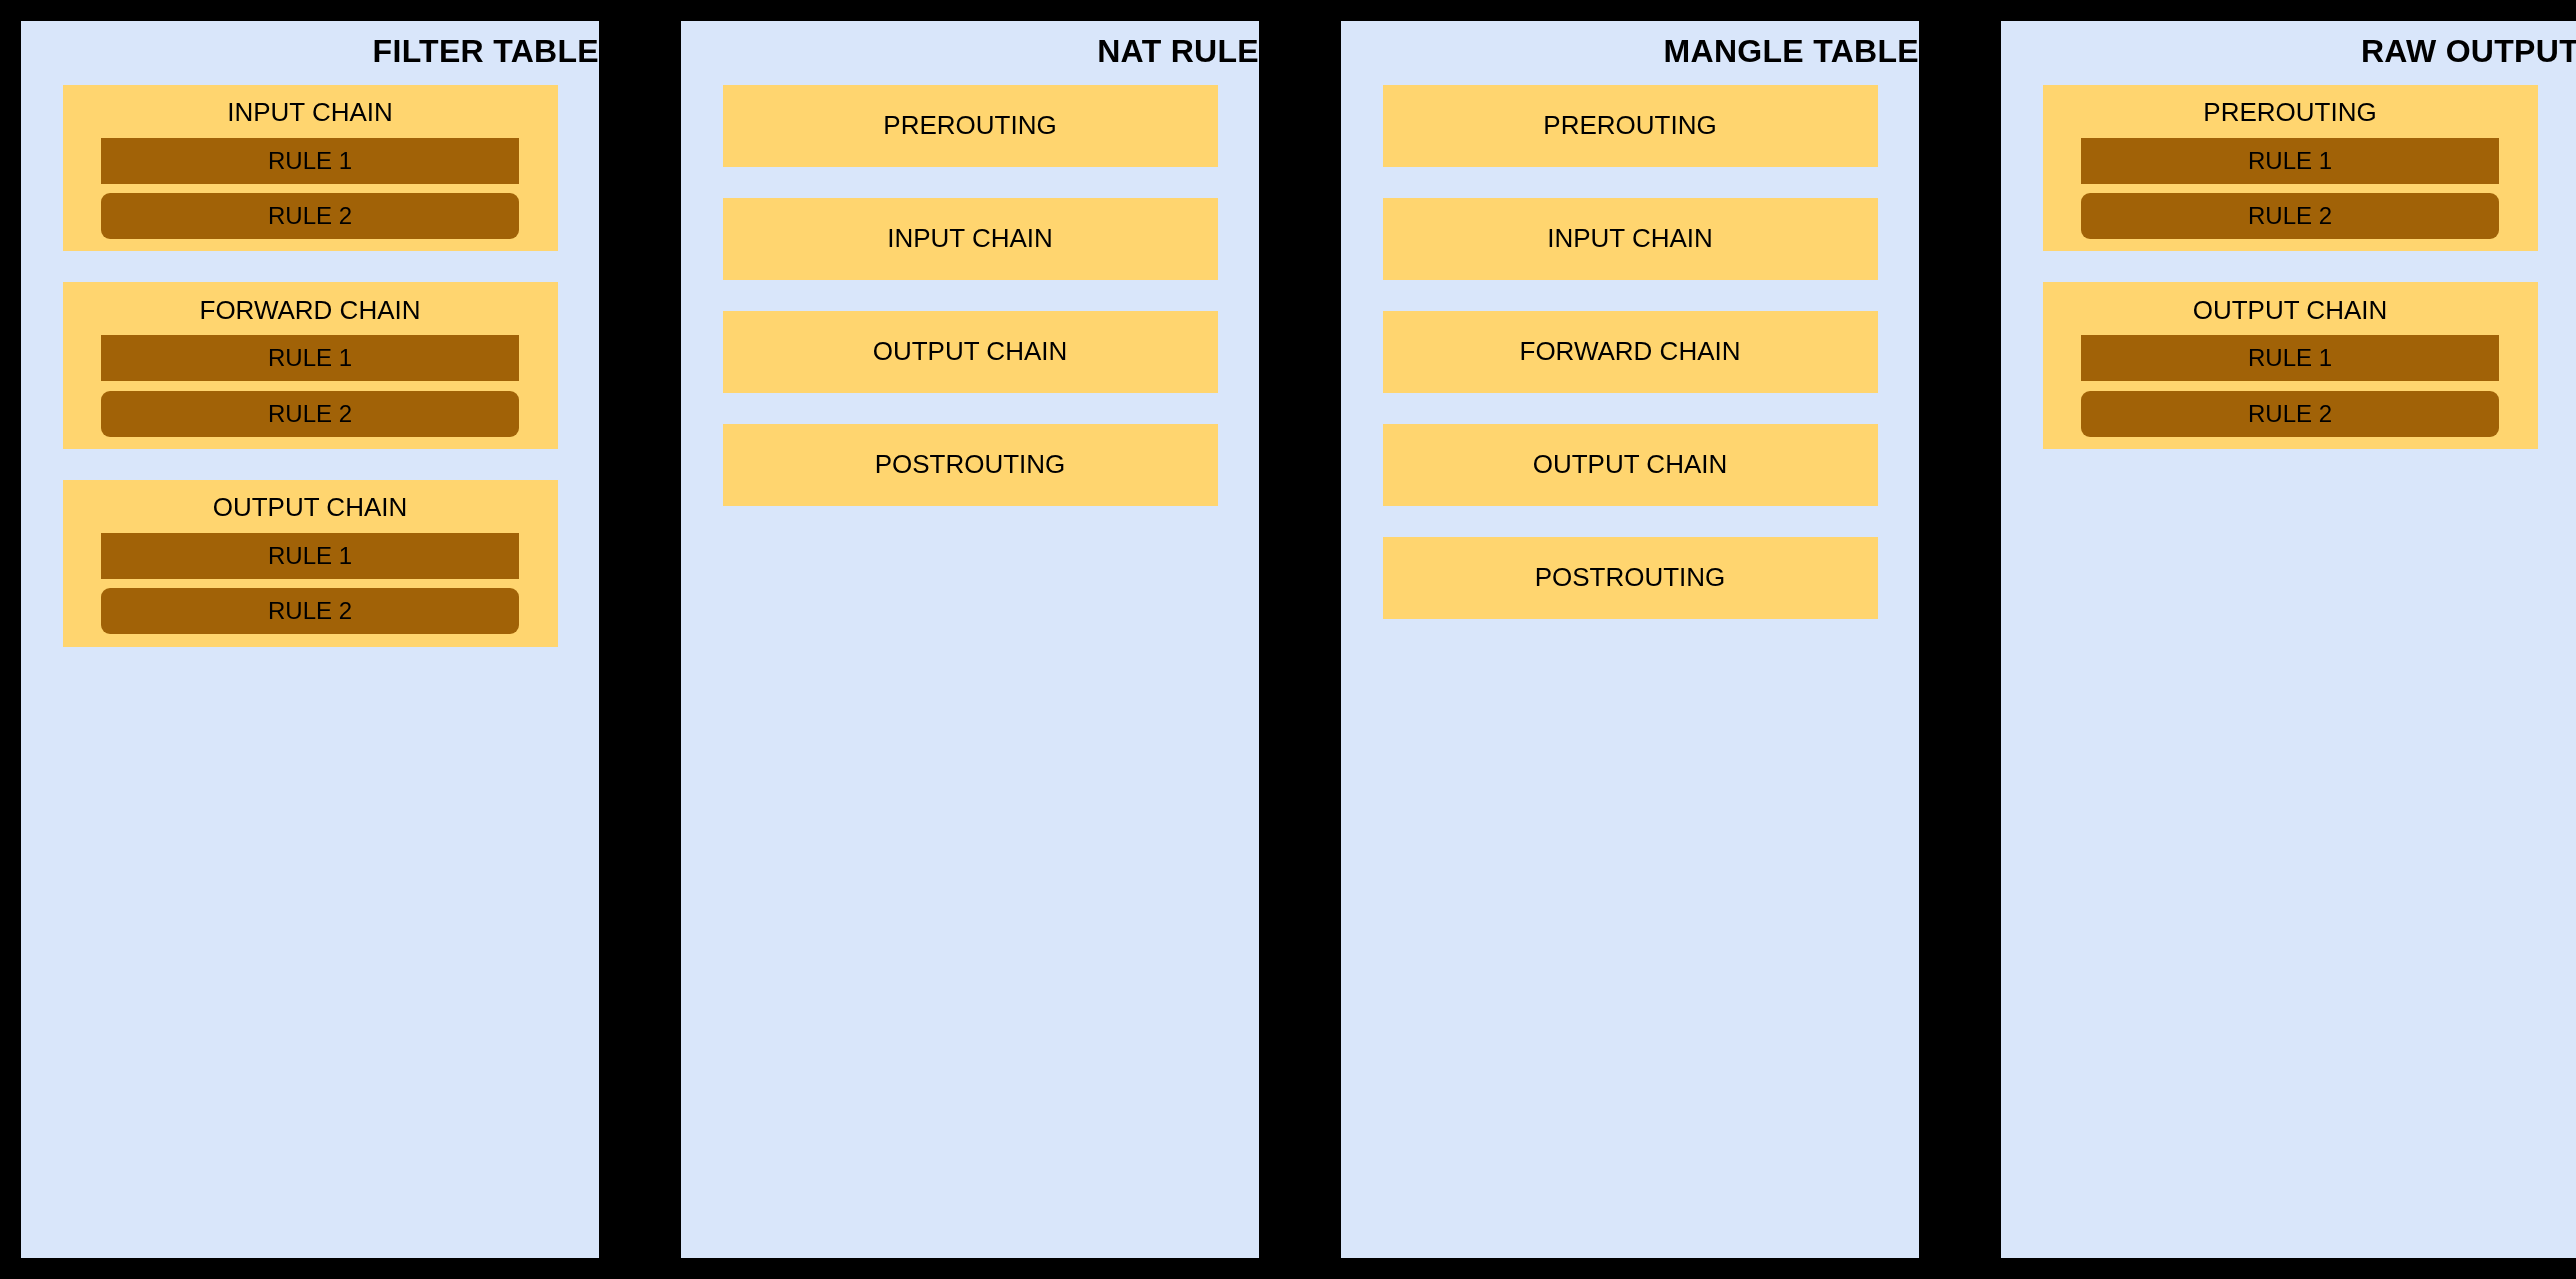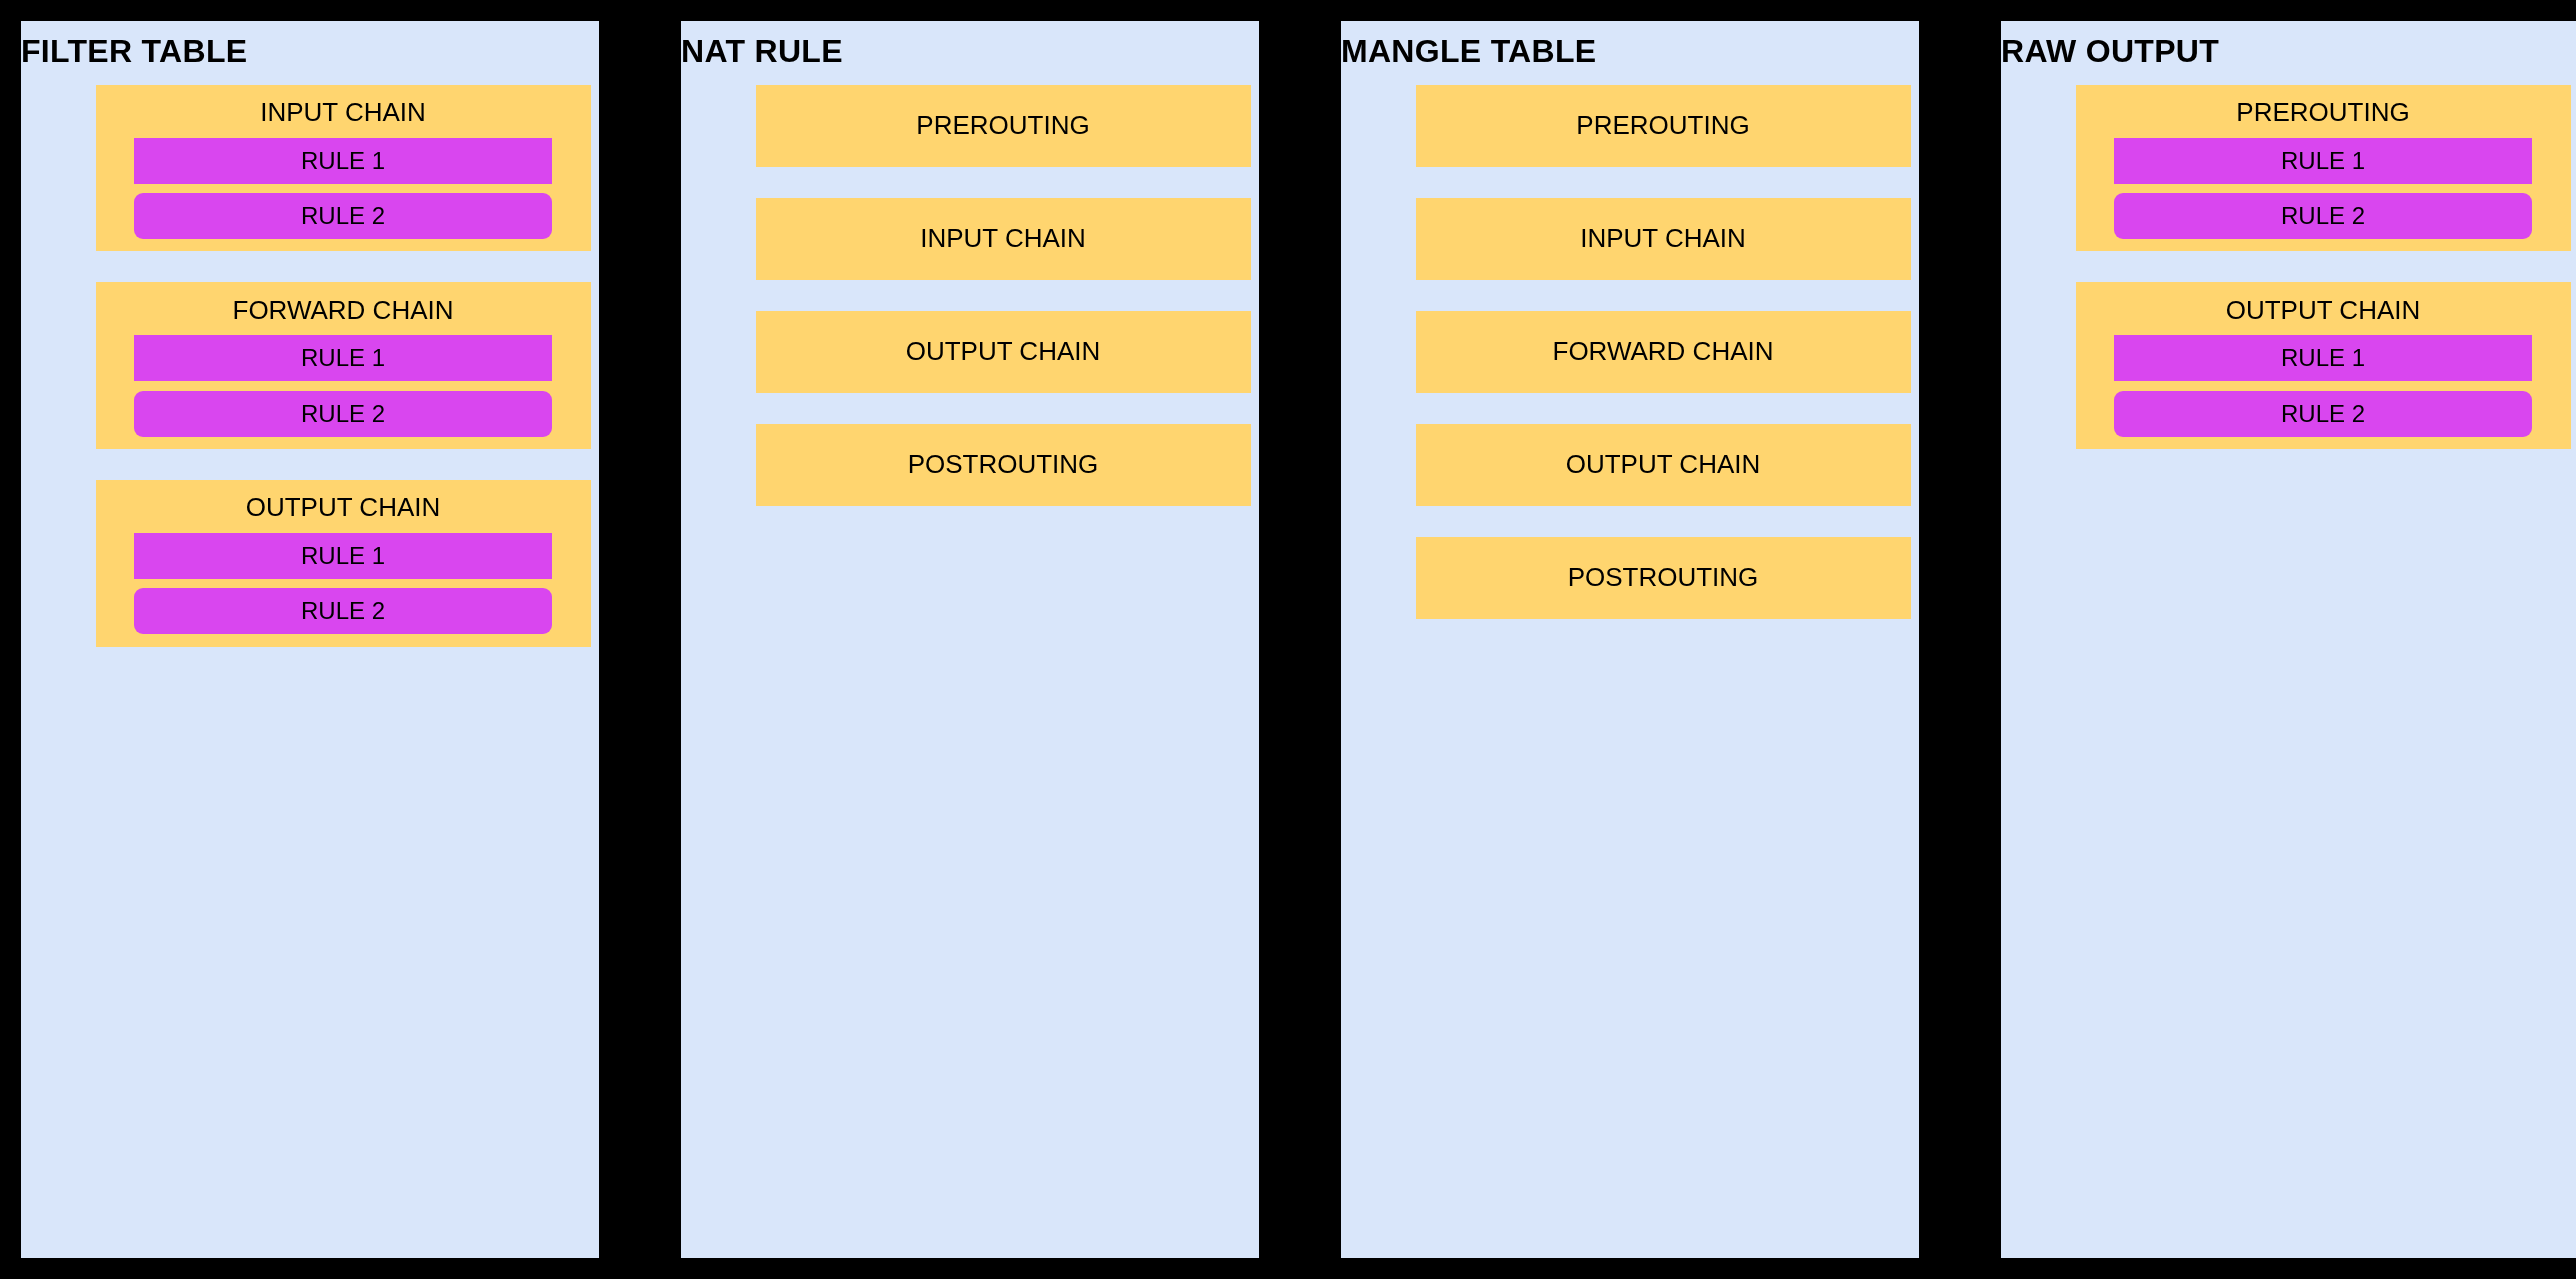--- a/index.html
+++ b/index.html
@@ -5,40 +5,40 @@
   html,body{margin:0;padding:0;background:#000;}
   body{width:3258px;height:1280px;overflow:hidden;
        font-family:"Liberation Sans","DejaVu Sans",sans-serif;}
 
   .board{position:relative;width:3258px;height:1280px;background:#000000;
          display:flex;flex-direction:row;align-items:flex-start;
          padding:21px 22px 21.6px 21px;box-sizing:border-box;gap:82px;}
 
   .table-col{width:578px;height:1237px;background:#D9E6FA;
              box-sizing:border-box;padding:0;position:relative;
-             display:flex;flex-direction:column;align-items:flex-start;
+             display:flex;flex-direction:column;align-items:flex-end;
              flex:0 0 auto;}
 
   .table-title{font-size:32px;font-weight:bold;color:#000000;
                letter-spacing:0.3px;text-align:center;
                margin-top:13.4px;margin-bottom:0;line-height:1.1;
                white-space:nowrap;}
 
   .chains{width:100%;display:flex;flex-direction:column;align-items:center;
           margin-top:15px;padding-left:33px;}
 
   
   .chain.with-rules{width:495px;background:#FFD56F;box-sizing:border-box;
         display:flex;flex-direction:column;align-items:center;
         padding:8.2px 0 12.4px 0;margin-bottom:31px;}
   .chain.with-rules .chain-label{font-size:26px;color:#000;line-height:1.05;
         text-align:center;padding:6.2px 0 11.3px 0;white-space:nowrap;}
   .chain.with-rules .rules{width:100%;display:flex;flex-direction:column;
         align-items:center;}
-  .rule{width:418px;height:46px;background:#d946ef;
+  .rule{width:418px;height:46px;background:#a16207;
         display:flex;align-items:center;justify-content:center;
         font-size:24px;color:#000;margin-bottom:9.3px;box-sizing:border-box;
         white-space:nowrap;}
   .rule:last-child{margin-bottom:0;border-radius:9px;}
 
   
   .chain.simple{width:495px;height:82px;background:#FFD56F;
         display:flex;align-items:center;justify-content:center;
         font-size:26px;color:#000;margin-bottom:31px;box-sizing:border-box;
         white-space:nowrap;}

